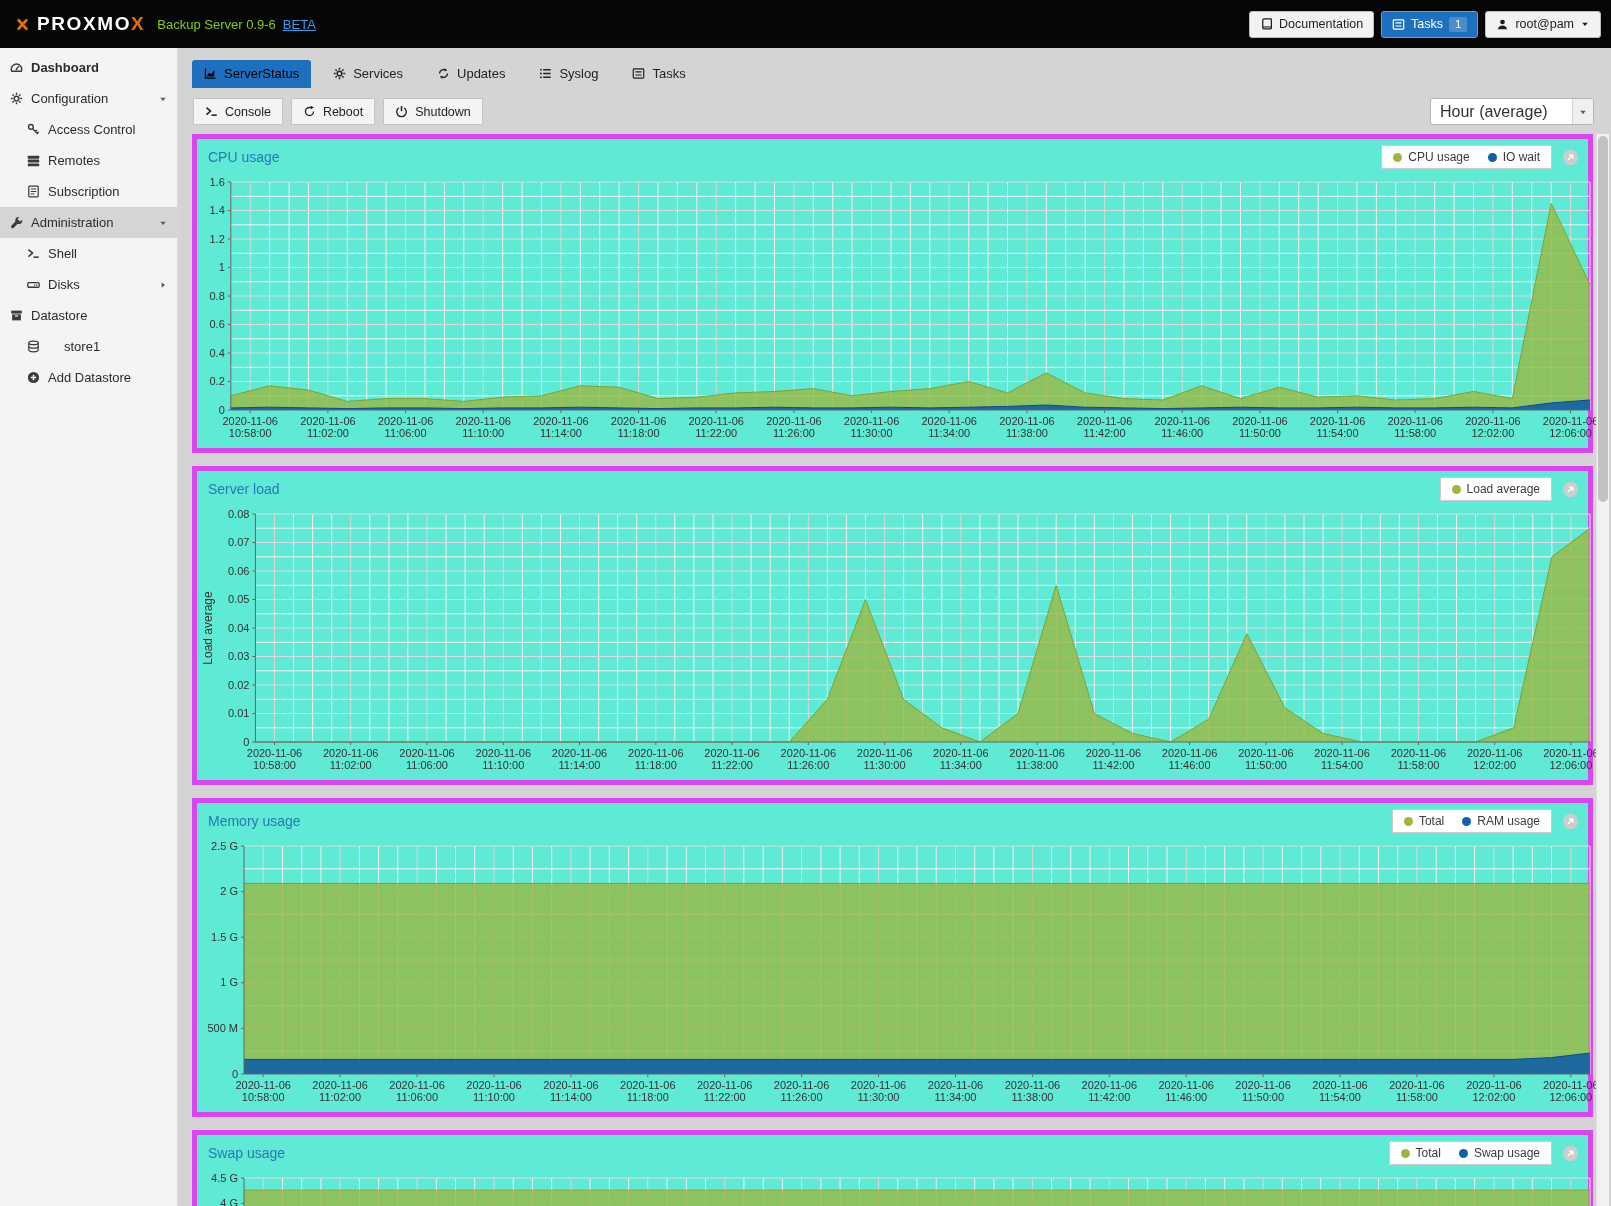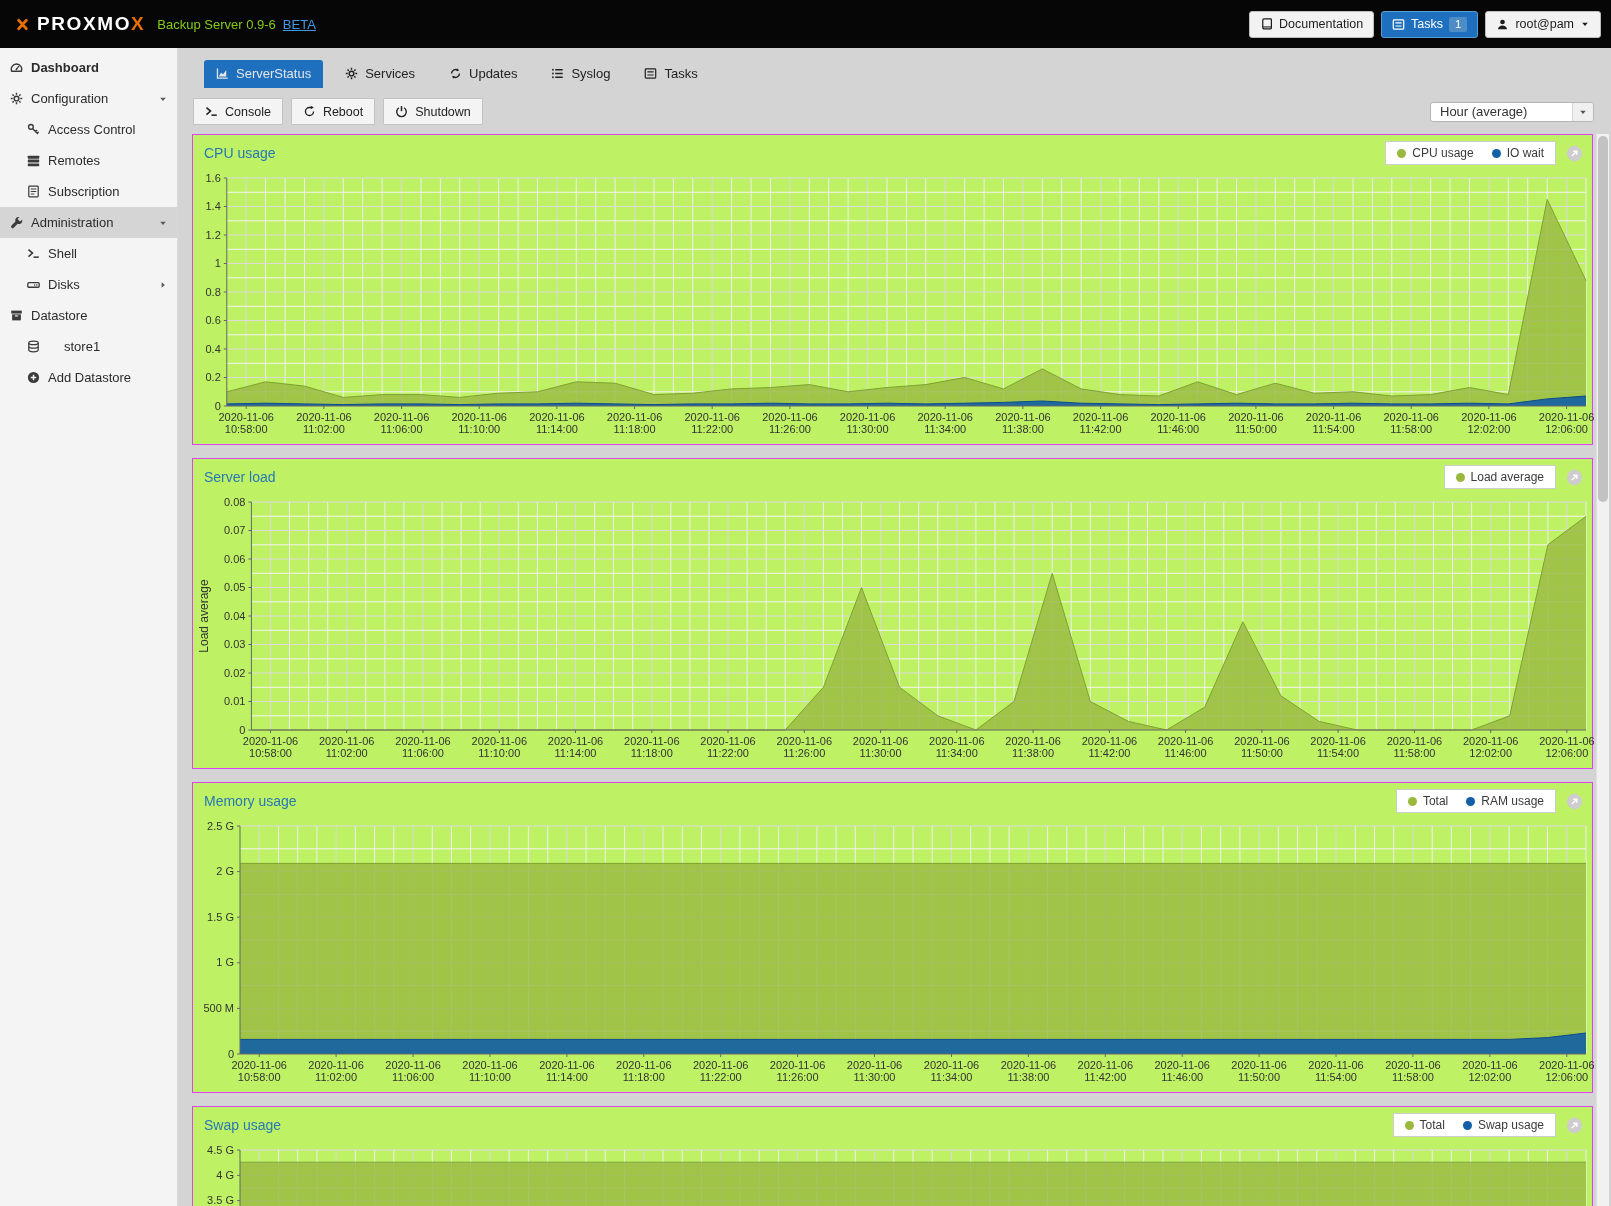--- a/index.html
+++ b/index.html
@@ -31,34 +31,34 @@
   .side-item.selected { background:#d5d5d5; }
   .scaret { margin-left:auto; margin-right:9px; color:#5a5a5a; display:flex; }
 
   .main { flex:1; display:flex; flex-direction:column; padding:12px 0 0 14px; min-width:0; }
   .page-title { color:#2878b5; font-size:16px; margin:2px 0 12px 2px; }
 
   .tabbar { display:flex; gap:10px; margin-bottom:10px; }
   .tab { display:inline-flex; align-items:center; gap:7px; padding:6px 12px 7px; font-size:13px;
          color:#222; border:none; background:transparent; border-radius:3px 3px 0 0;
          font-family:inherit; cursor:pointer; }
-  .tab.active { background:#1e70bf; color:#e5e5e5;margin-left:12px; }
+  .tab.active { background:#1e70bf; color:#000000; }
 
   .toolbar { display:flex; align-items:center; gap:8px; margin:0 17px 9px 1px; }
   .tbtn { display:inline-flex; align-items:center; gap:7px; height:27px; padding:0 11px;
           background:#f4f4f4; border:1px solid #c3c3c3; border-radius:1px;
           font-size:12.5px; color:#222; font-family:inherit; cursor:pointer; }
-  .range-select { margin-left:auto; width:164px; height:20px; background:#fff;
+  .range-select { margin-left:auto; width:164px; height:27px; background:#fff;
           border:1px solid #b5b5b5; border-radius:3px; display:flex; align-items:center;
-          font-size:13px; color:#333; padding-left:9px; overflow:hidden; cursor:pointer; }
+          font-size:16px; color:#333; padding-left:9px; overflow:hidden; cursor:pointer; }
   .trigger { margin-left:auto; width:21px; height:100%; display:flex; align-items:center;
           justify-content:center; background:#f0f0f0; border-left:1px solid #d5d5d5; color:#555; }
 
   .panels { flex:1; overflow:hidden; position:relative; padding-right:18px; }
-  .panel { background:#bef264; border:1px solid #d946ef; margin-bottom:13px; }
+  .panel { background:#5eead4; border:5px solid #d946ef; margin-bottom:13px; }
   .panel-header { display:flex; align-items:center; padding:6px 9px 5px 11px; }
   .panel-title { font-size:14px; color:#2878b5; }
   .legend { margin-left:auto; display:flex; gap:18px; align-items:center;
             border:1px solid #cdcdcd; padding:4px 11px; font-size:12px; color:#3a3a3a; background:#fff; }
   .legend-item { display:flex; align-items:center; gap:6px; }
   .dot { width:9px; height:9px; border-radius:50%; display:inline-block; }
   .detach { margin-left:10px; display:flex; cursor:pointer; }
   .detach svg { width:17px; height:17px; }
   .panel-body { padding:0 2px 2px 2px; }
   .panel-body svg { display:block; }

